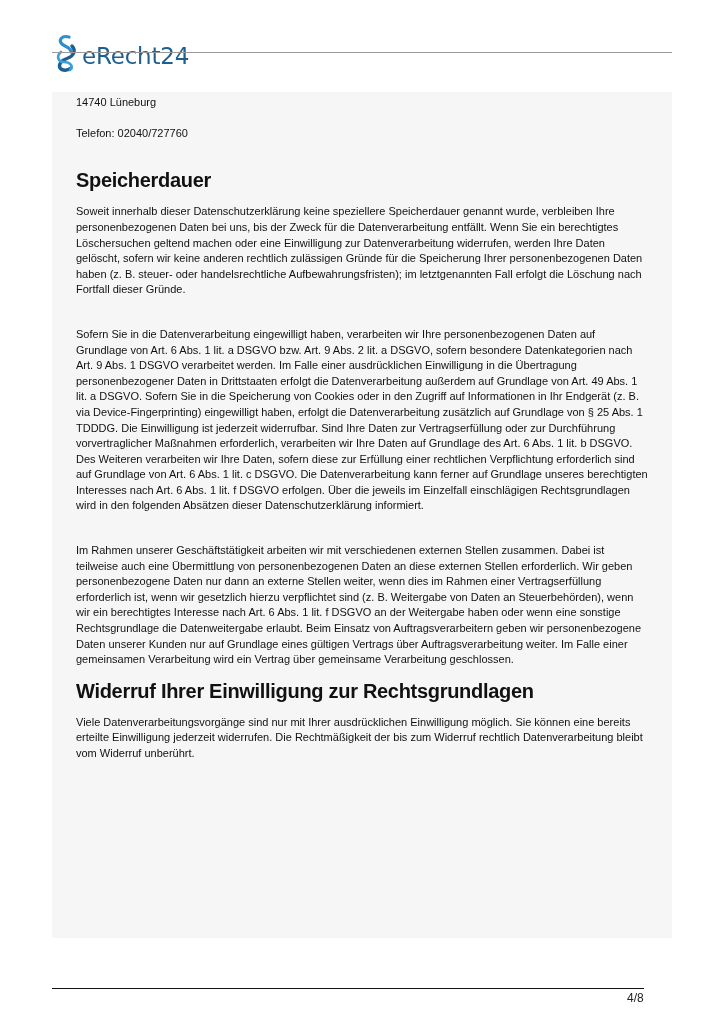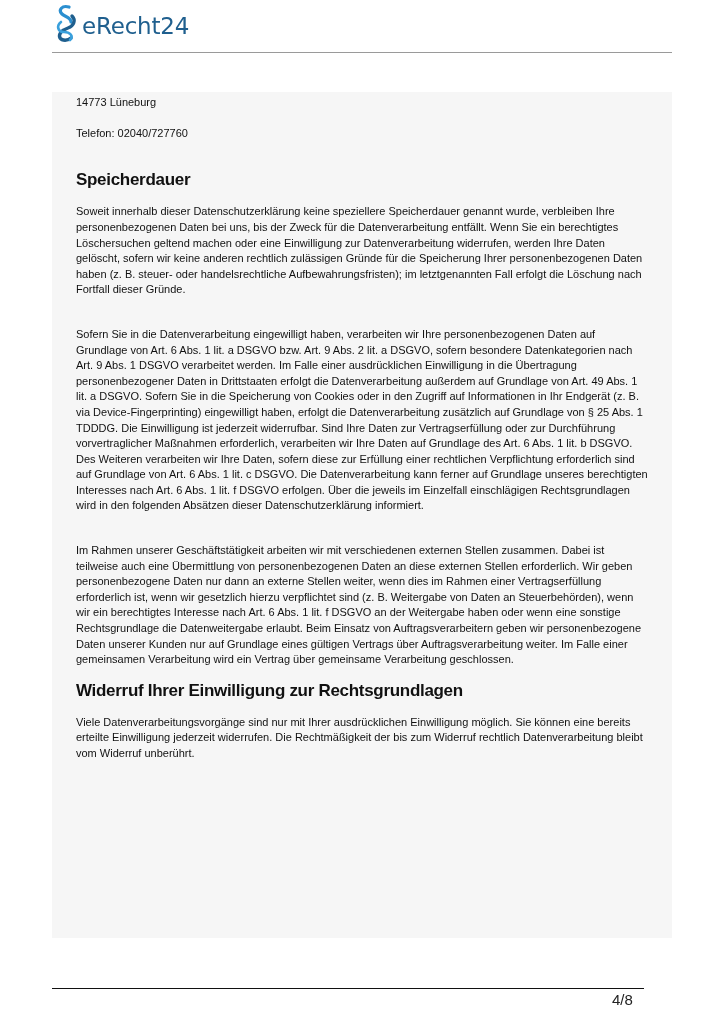--- a/index.html
+++ b/index.html
@@ -1,48 +1,48 @@
 <!DOCTYPE html>
 <html><head>
 <meta charset="utf-8">
 <style>
   html, body { margin: 0; padding: 0; background: #ffffff; }
   body { width: 724px; height: 1024px; position: relative; overflow: hidden;
          font-family: "Liberation Sans", "DejaVu Sans", sans-serif; color: #111; }
-  .header { position: absolute; left: 52px; top: 2px; height: 40px; display: flex; align-items: flex-end; }
+  .header { position: absolute; left: 52px; top: 32px; height: 40px; display: flex; align-items: flex-end; }
   .logo-icon { width: 28px; height: 38px; margin-right: 2px; }
   .logo-text { font-family: "DejaVu Sans", sans-serif; font-size: 23px; color: #1f5f8e; letter-spacing: -0.2px; line-height: 28px; padding-bottom: 2px; }
   .header-rule { position: absolute; left: 52px; top: 52px; width: 620px; height: 1px; background: #9a9a9a; }
   .content { position: absolute; left: 52px; top: 92px; width: 620px; height: 846px; background: #f6f6f6; overflow: hidden; }
   .inner { padding: 1px 24px 0 24px; }
   p { margin: 0; font-size: 11px; line-height: 15.6px; }
   .addr { margin-top: 2px; }
   .gap { height: 15.6px; }
-  h2 { font-size: 17px; font-weight: bold; margin: 0; line-height: 18px; color: #111; letter-spacing: -0.3px; }
+  h2 { font-size: 20px; font-weight: bold; margin: 0; line-height: 18px; color: #111; letter-spacing: -0.3px; }
   .h-space-top { height: 14px; }
   .h-space-bottom { height: 15px; }
   .footer-rule { position: absolute; left: 52px; top: 988px; width: 592px; height: 1px; background: #111; }
-  .page-num { position: absolute; left: 612px; top: 991px; font-size: 15px; color: #222; }
+  .page-num { position: absolute; left: 627px; top: 991px; font-size: 12px; color: #222; }
 </style>
 </head>
 <body>
 
 <div class="header">
   <svg class="logo-icon" viewBox="0 0 28 38">
     <path d="M17 3 C10 1, 6 6, 10 10 C13 13, 19 13, 19 18" fill="none" stroke="#2b8fd0" stroke-width="3.2" stroke-linecap="round"></path>
     <path d="M20 12 C24 16, 22 22, 16 24 C10 26, 6 30, 8 34 C10 37, 16 37, 19 34" fill="none" stroke="#1f5f8e" stroke-width="3.4" stroke-linecap="round"></path>
     <path d="M9 18 C4 22, 6 28, 12 28 C18 28, 22 32, 18 36" fill="none" stroke="#3aa0dc" stroke-width="2.6" stroke-linecap="round"></path>
   </svg>
   <span class="logo-text">eRecht24</span>
 </div>
 <div class="header-rule"></div>
 
 <div class="content">
   <div class="inner">
-    <p class="addr">14773 Lüneburg</p>
+    <p class="addr">14740 Lüneburg</p>
     <div class="gap"></div>
     <p>Telefon: 02040/727760</p>
     <div class="gap"></div>
 
     <div class="h-space-top"></div>
     <h2>Speicherdauer</h2>
     <div class="h-space-bottom"></div>
     <p>Soweit innerhalb dieser Datenschutzerklärung keine speziellere Speicherdauer genannt wurde, verbleiben Ihre personenbezogenen Daten bei uns, bis der Zweck für die Datenverarbeitung entfällt. Wenn Sie ein berechtigtes Löschersuchen geltend machen oder eine Einwilligung zur Datenverarbeitung widerrufen, werden Ihre Daten gelöscht, sofern wir keine anderen rechtlich zulässigen Gründe für die Speicherung Ihrer personenbezogenen Daten haben (z. B. steuer- oder handelsrechtliche Aufbewahrungsfristen); im letztgenannten Fall erfolgt die Löschung nach Fortfall dieser Gründe.</p>
 
     <div class="h-space-top"></div>

